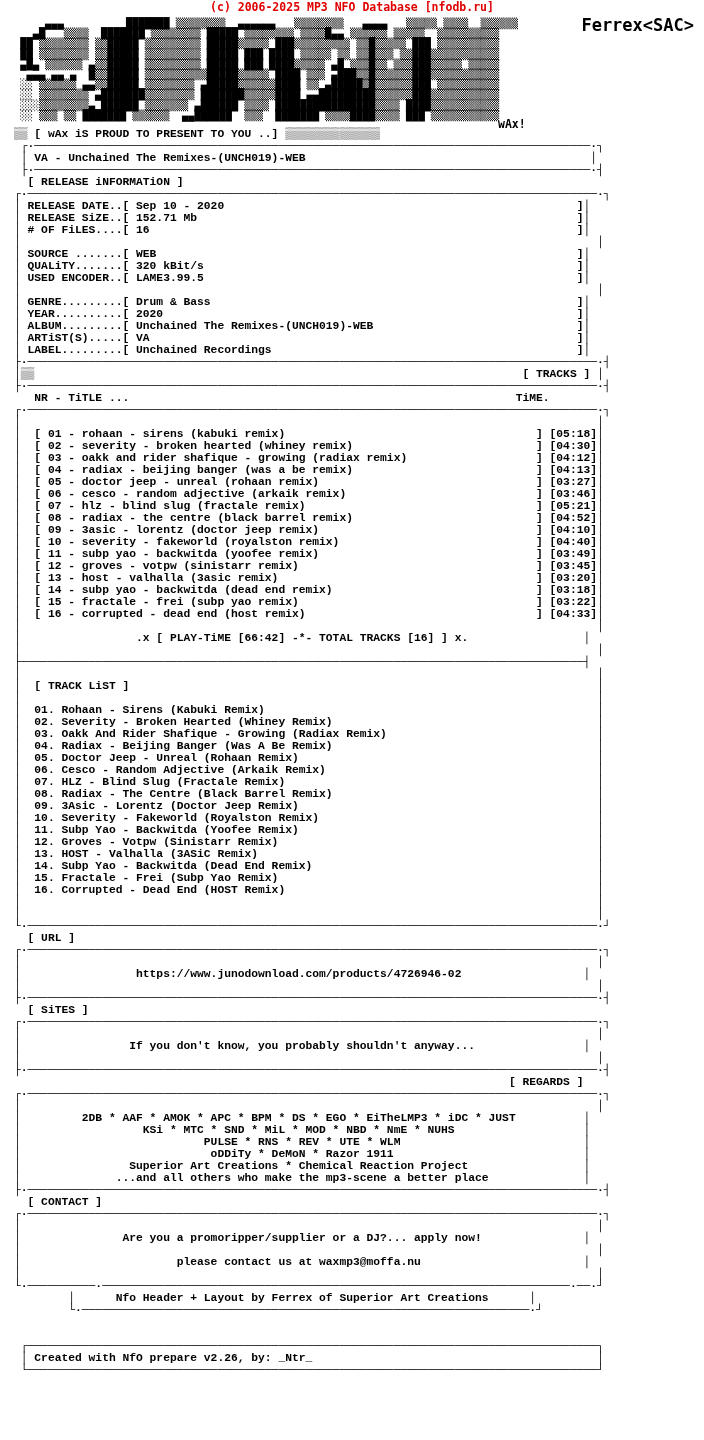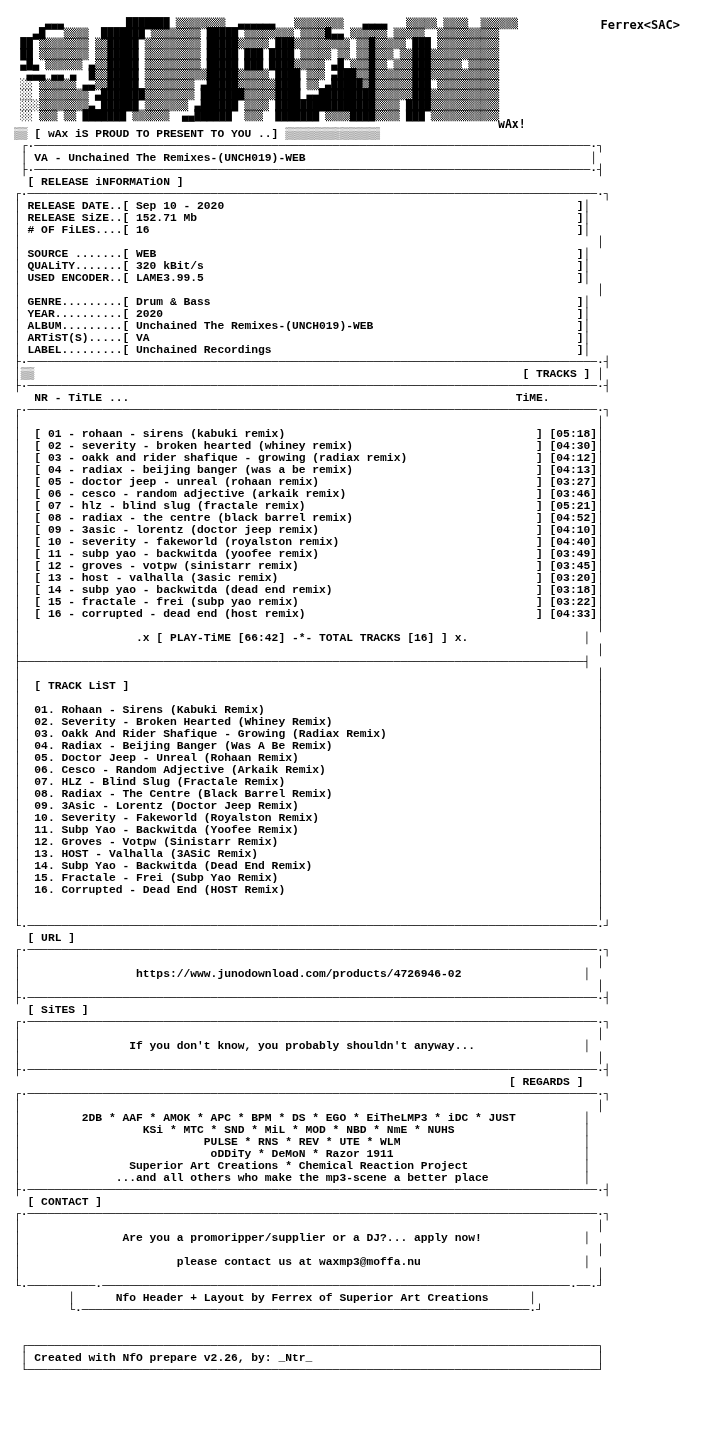--- a/index.html
+++ b/index.html
@@ -36,22 +36,22 @@
 
   
   #logo{
     left:14px;top:18px;
     font-size:10.5px;
     line-height:10.2px;
     letter-spacing:-0.1px;
     font-weight:bold;
   }
   #ferrex{
-    position:absolute;right:24px;top:18px;
-    font-size:12px;line-height:14px;font-weight:bold;
+    position:absolute;right:10px;top:18px;
+    font-size:17px;line-height:14px;font-weight:bold;
     white-space:pre;
     font-family:"DejaVu Sans Mono","Liberation Mono",monospace;
   }
   #waxtag{
     position:absolute;left:498px;top:117px;
     font-size:11.5px;line-height:14px;font-weight:bold;
     white-space:pre;
     font-family:"DejaVu Sans Mono","Liberation Mono",monospace;
   }
 
@@ -63,20 +63,21 @@
     font-weight:bold;
     letter-spacing:0px;
     font-family:Liberation Mono, monospace;
   }
 </style>
 </head>
 <body>
 
 <div class="page">
 
+  <div class="dbhdr">(c) 2006-2025 MP3 NFO Database [nfodb.ru]</div>
 
   <pre id="logo" class="art">     ▄▄▄          ███████ ▒▒▒▒▒▒▒▒  ▄▄▄▄▄▄   ▒▒▒▒▒▒▒▒   ▄▄▄▄   ▒▒▒▒▒ ▒▒▒▒  ▒▒▒▒▒▒
    ▄█   ▒▒▒▒  ███████ ▒▒▒▒▒▒▒▒ █████ ▒▒▒▒▒▒▒▒ ▒▒▒▒█▄▄ ▒▒▒▒▒▒ ▒▒▒▒▒  ▒▒▒▒▒▒▒▒▒▒
  ██ ▒▒▒▒▒▒▒▒ ▒▒█████ ▒▒▒▒▒▒▒▒▒ █████▒▒▒▒▒ ███▒▒▒▒▒▒▒▒▒ ▒▒█▒▒▒▒▒ ███ ▒▒▒▒▒▒▒▒▒▒
  ██ ▒▒▒▒▒▒▒▒ ▒▒█████ ▒▒▒▒▒▒▒▒▒ █████ ███ ████ ▒▒▒▒▒ ▒▒ ▒▒█▒▒▒ ▒▒███▒▒▒▒▒▒▒▒▒▒▒
  ▄█▄ ▒▒▒▒▒▒ ▄▒▒█████ ▒▒▒▒▒▒▒▒▒ █████ ███ ████▒▒▒▒▒ ▄█ ▒▒▒█▒▒ ▒▒▒███▒▒▒▒▒ ▒▒▒▒▒
   ▄▄▄ ▄▄ ▄  █▒▒█████ ▒▒▒▒▒▒▒▒▒▒█████▒▒▒▒▒ ████ ▒▒▒ ▄███▒▒█▒▒▒▒▒▒███▒▒▒▒▒▒▒▒▒▒▒
  ░░ ▒▒▒▒▒▒ ▄▄▒▒█████ ▒▒▒▒▒▒▒▒ ▄█████▒▒▒▒▒▒████ ▒▒ ▄█████▒█▒▒▒▒▒▒███ ▒▒▒▒▒▒▒▒▒▒
  ░░ ▒▒▒▒▒▒▒▒ ▄███████▒▒▒▒▒▒▒▒ ███████▒▒▒▒▒████ ▄▄█████████▒▒▒▒▒▒███▒▒▒▒▒▒▒▒▒▒▒
  ░░░▒▒▒▒▒▒▒▒▄ ██████ ▒▒▒▒▒▒▒ ▄██████ ▒▒▒▒ ████████████████▒▒▒▒ ████▒▒▒▒▒▒▒▒▒▒▒

